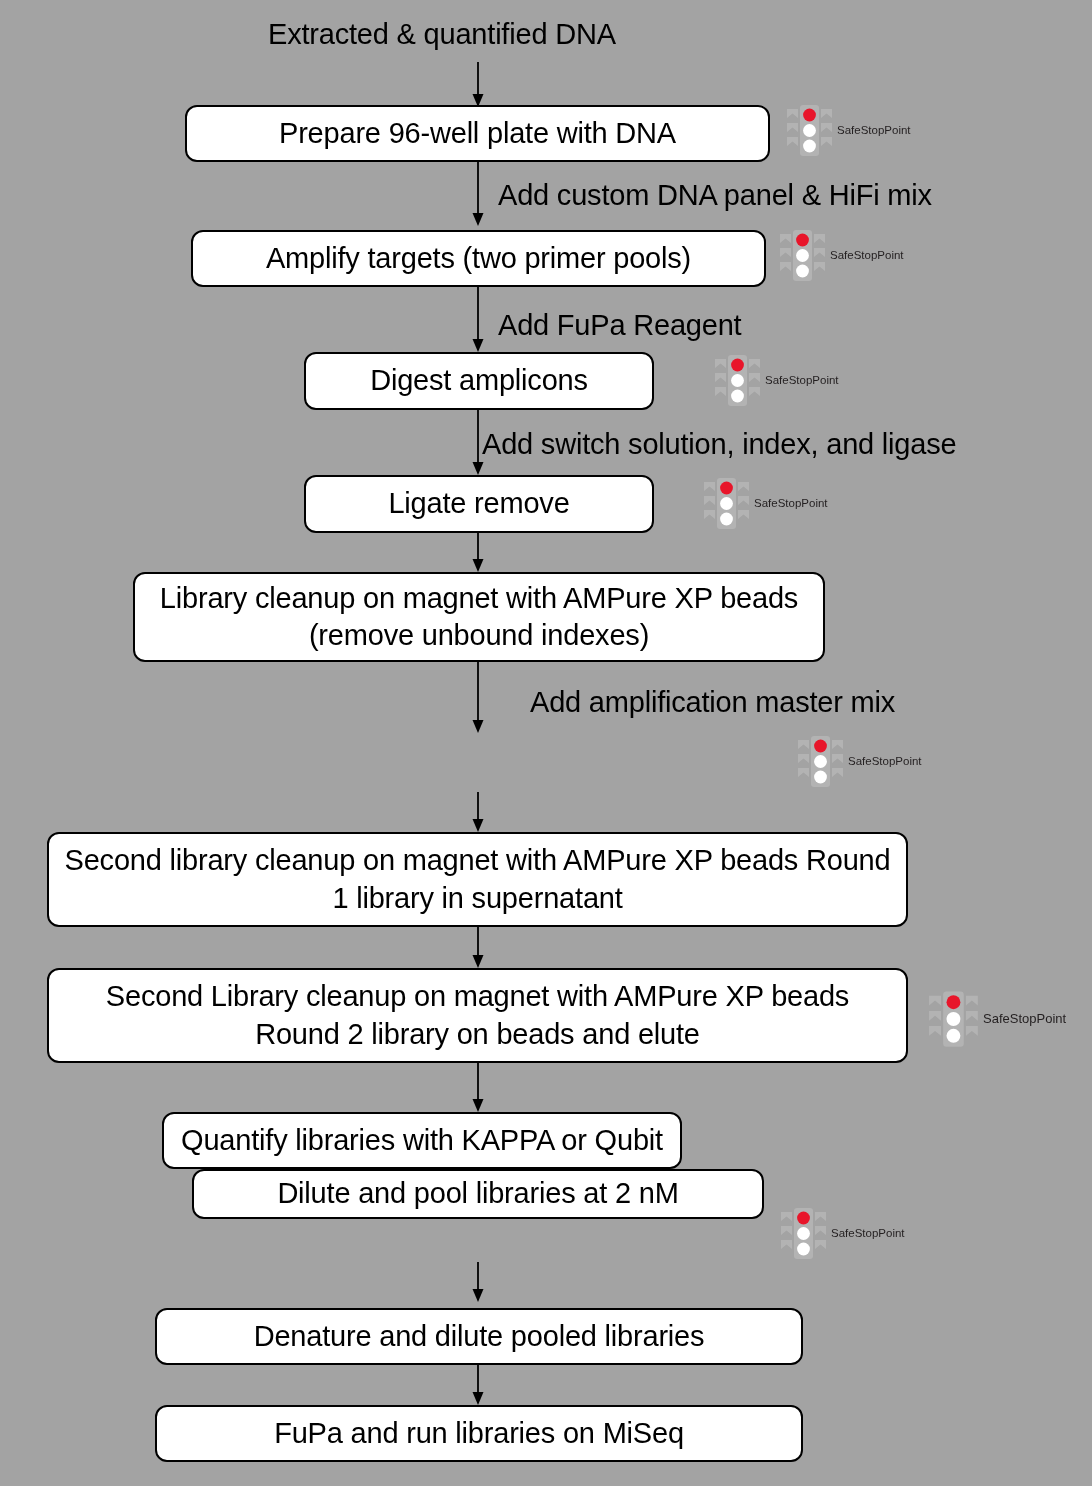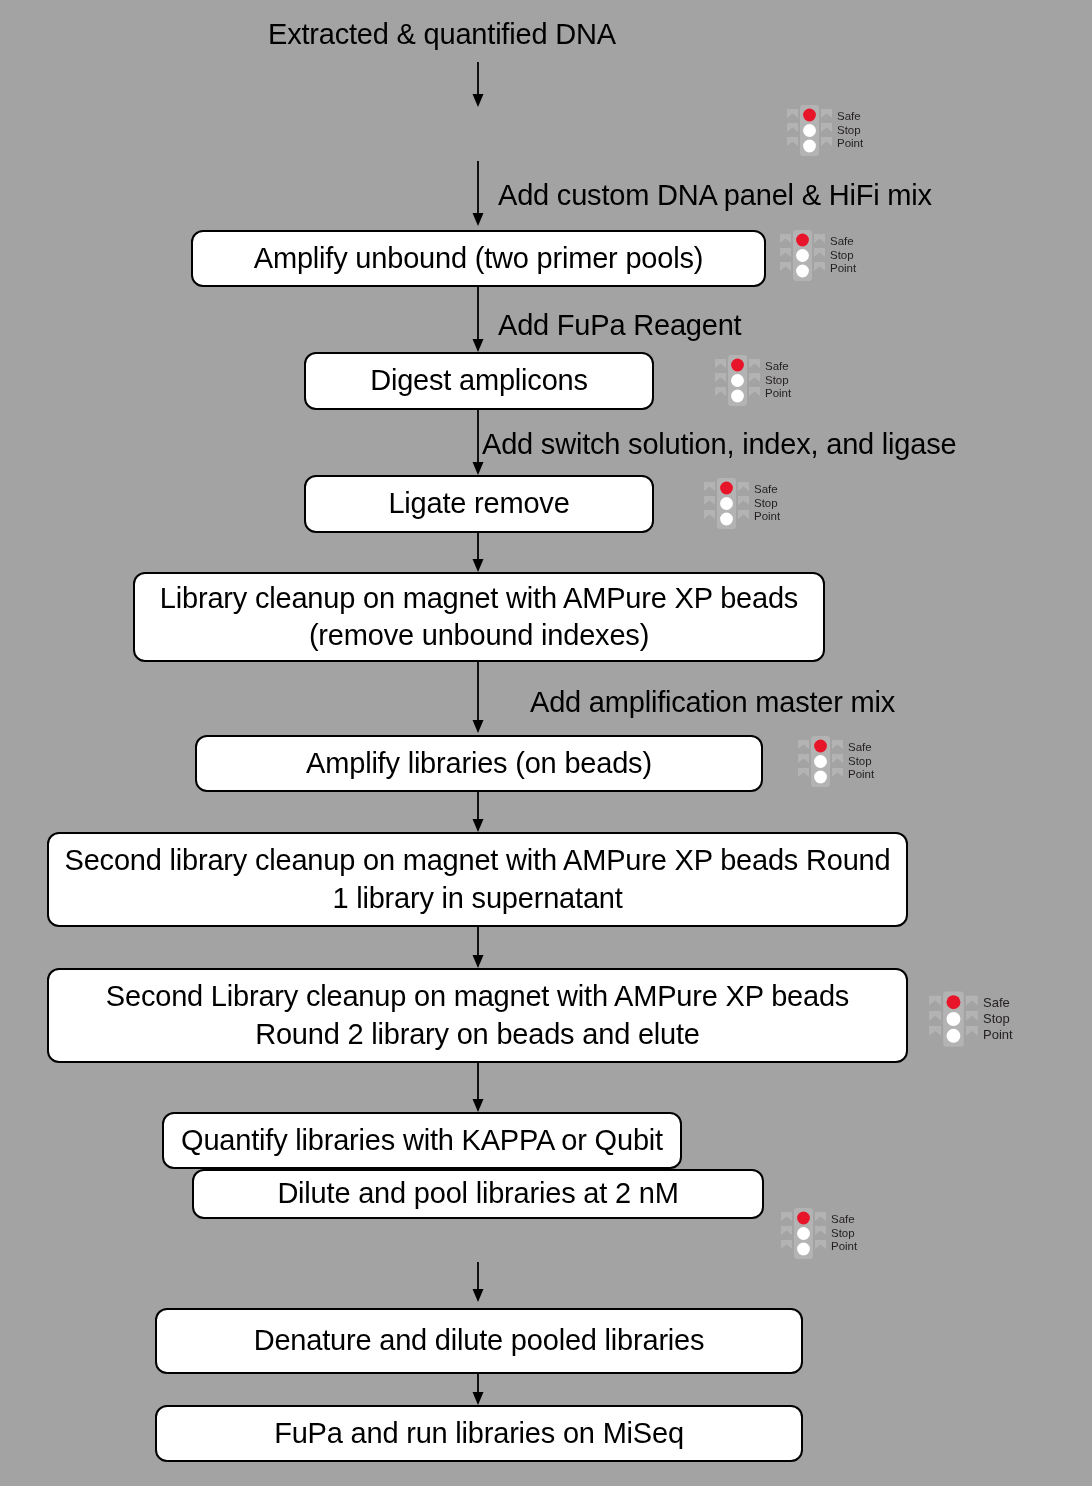--- a/index.html
+++ b/index.html
@@ -53,21 +53,21 @@
 
   
   .stop-point {
     position: absolute;
     display: flex;
     align-items: center;
     gap: 3px;
   }
   .stop-point .sp-words {
     display: flex;
-    flex-direction: column;
+    flex-direction: row;
     justify-content: center;
     font-size: 11.5px;
     line-height: 1.21;
     color: #231f20;
     letter-spacing: 0px;
   }
   .stop-point.sz-lg .sp-words { font-size: 13px; }
   .stop-point svg { display: block; }
 </style>
 </head>
@@ -148,58 +148,58 @@
         <path d="M16,0 L16,31" stroke="#000" stroke-width="1.8" fill="none"></path>
         <path d="M16,40 L10.5,27 L21.5,27 Z" fill="#000"></path>
       </svg>
   </div>
 
   <div class="caption" style="left:498px; top:180px;">Add custom DNA panel &amp; HiFi mix</div>
   <div class="caption" style="left:498px; top:310px;">Add FuPa Reagent</div>
   <div class="caption" style="left:482px; top:429px;">Add switch solution, index, and ligase</div>
   <div class="caption" style="left:498px; top:687px;margin-left:32px;">Add amplification master mix</div>
 
+  <div class="node" style="left:185px; top:105px; width:585px; height:57px;">
+    <span class="node-text">Prepare 96-well plate with DNA</span>
+  </div>
 
   <div class="node" style="left:191px; top:230px; width:575px; height:57px;">
-    <span class="node-text">Amplify unbound (two primer pools)</span>
+    <span class="node-text">Amplify targets (two primer pools)</span>
   </div>
 
   <div class="node" style="left:304px; top:352px; width:350px; height:58px;">
     <span class="node-text">Digest amplicons</span>
   </div>
 
   <div class="node" style="left:304px; top:475px; width:350px; height:58px;">
     <span class="node-text">Ligate remove</span>
   </div>
 
   <div class="node" style="left:133px; top:572px; width:692px; height:90px;">
     <span class="node-text">Library cleanup on magnet with AMPure XP beads (remove unbound indexes)</span>
   </div>
 
-  <div class="node" style="left:195px; top:735px; width:568px; height:57px;">
-    <span class="node-text">Amplify libraries (on beads)</span>
-  </div>
 
   <div class="node" style="left:47px; top:832px; width:861px; height:95px;">
     <span class="node-text">Second library cleanup on magnet with AMPure XP beads Round 1 library in supernatant</span>
   </div>
 
   <div class="node" style="left:47px; top:968px; width:861px; height:95px;">
     <span class="node-text">Second Library cleanup on magnet with AMPure XP beads Round 2 library on beads and elute</span>
   </div>
 
   <div class="node" style="left:162px; top:1112px; width:520px; height:57px;">
     <span class="node-text">Quantify libraries with KAPPA or Qubit</span>
   </div>
 
   <div class="node" style="left:192px; top:1169px; width:572px; height:50px;">
     <span class="node-text">Dilute and pool libraries at 2 nM</span>
   </div>
 
-  <div class="node" style="left:155px; top:1308px; width:648px; height:66px;">
+  <div class="node" style="left:155px; top:1308px; width:648px; height:57px;">
     <span class="node-text">Denature and dilute pooled libraries</span>
   </div>
 
   <div class="node" style="left:155px; top:1405px; width:648px; height:57px;">
     <span class="node-text">FuPa and run libraries on MiSeq</span>
   </div>
 
   <div class="stop-point" style="left:786px; top:104px;">
     <span>
       <svg width="48" height="53" viewBox="0 0 48 53">

